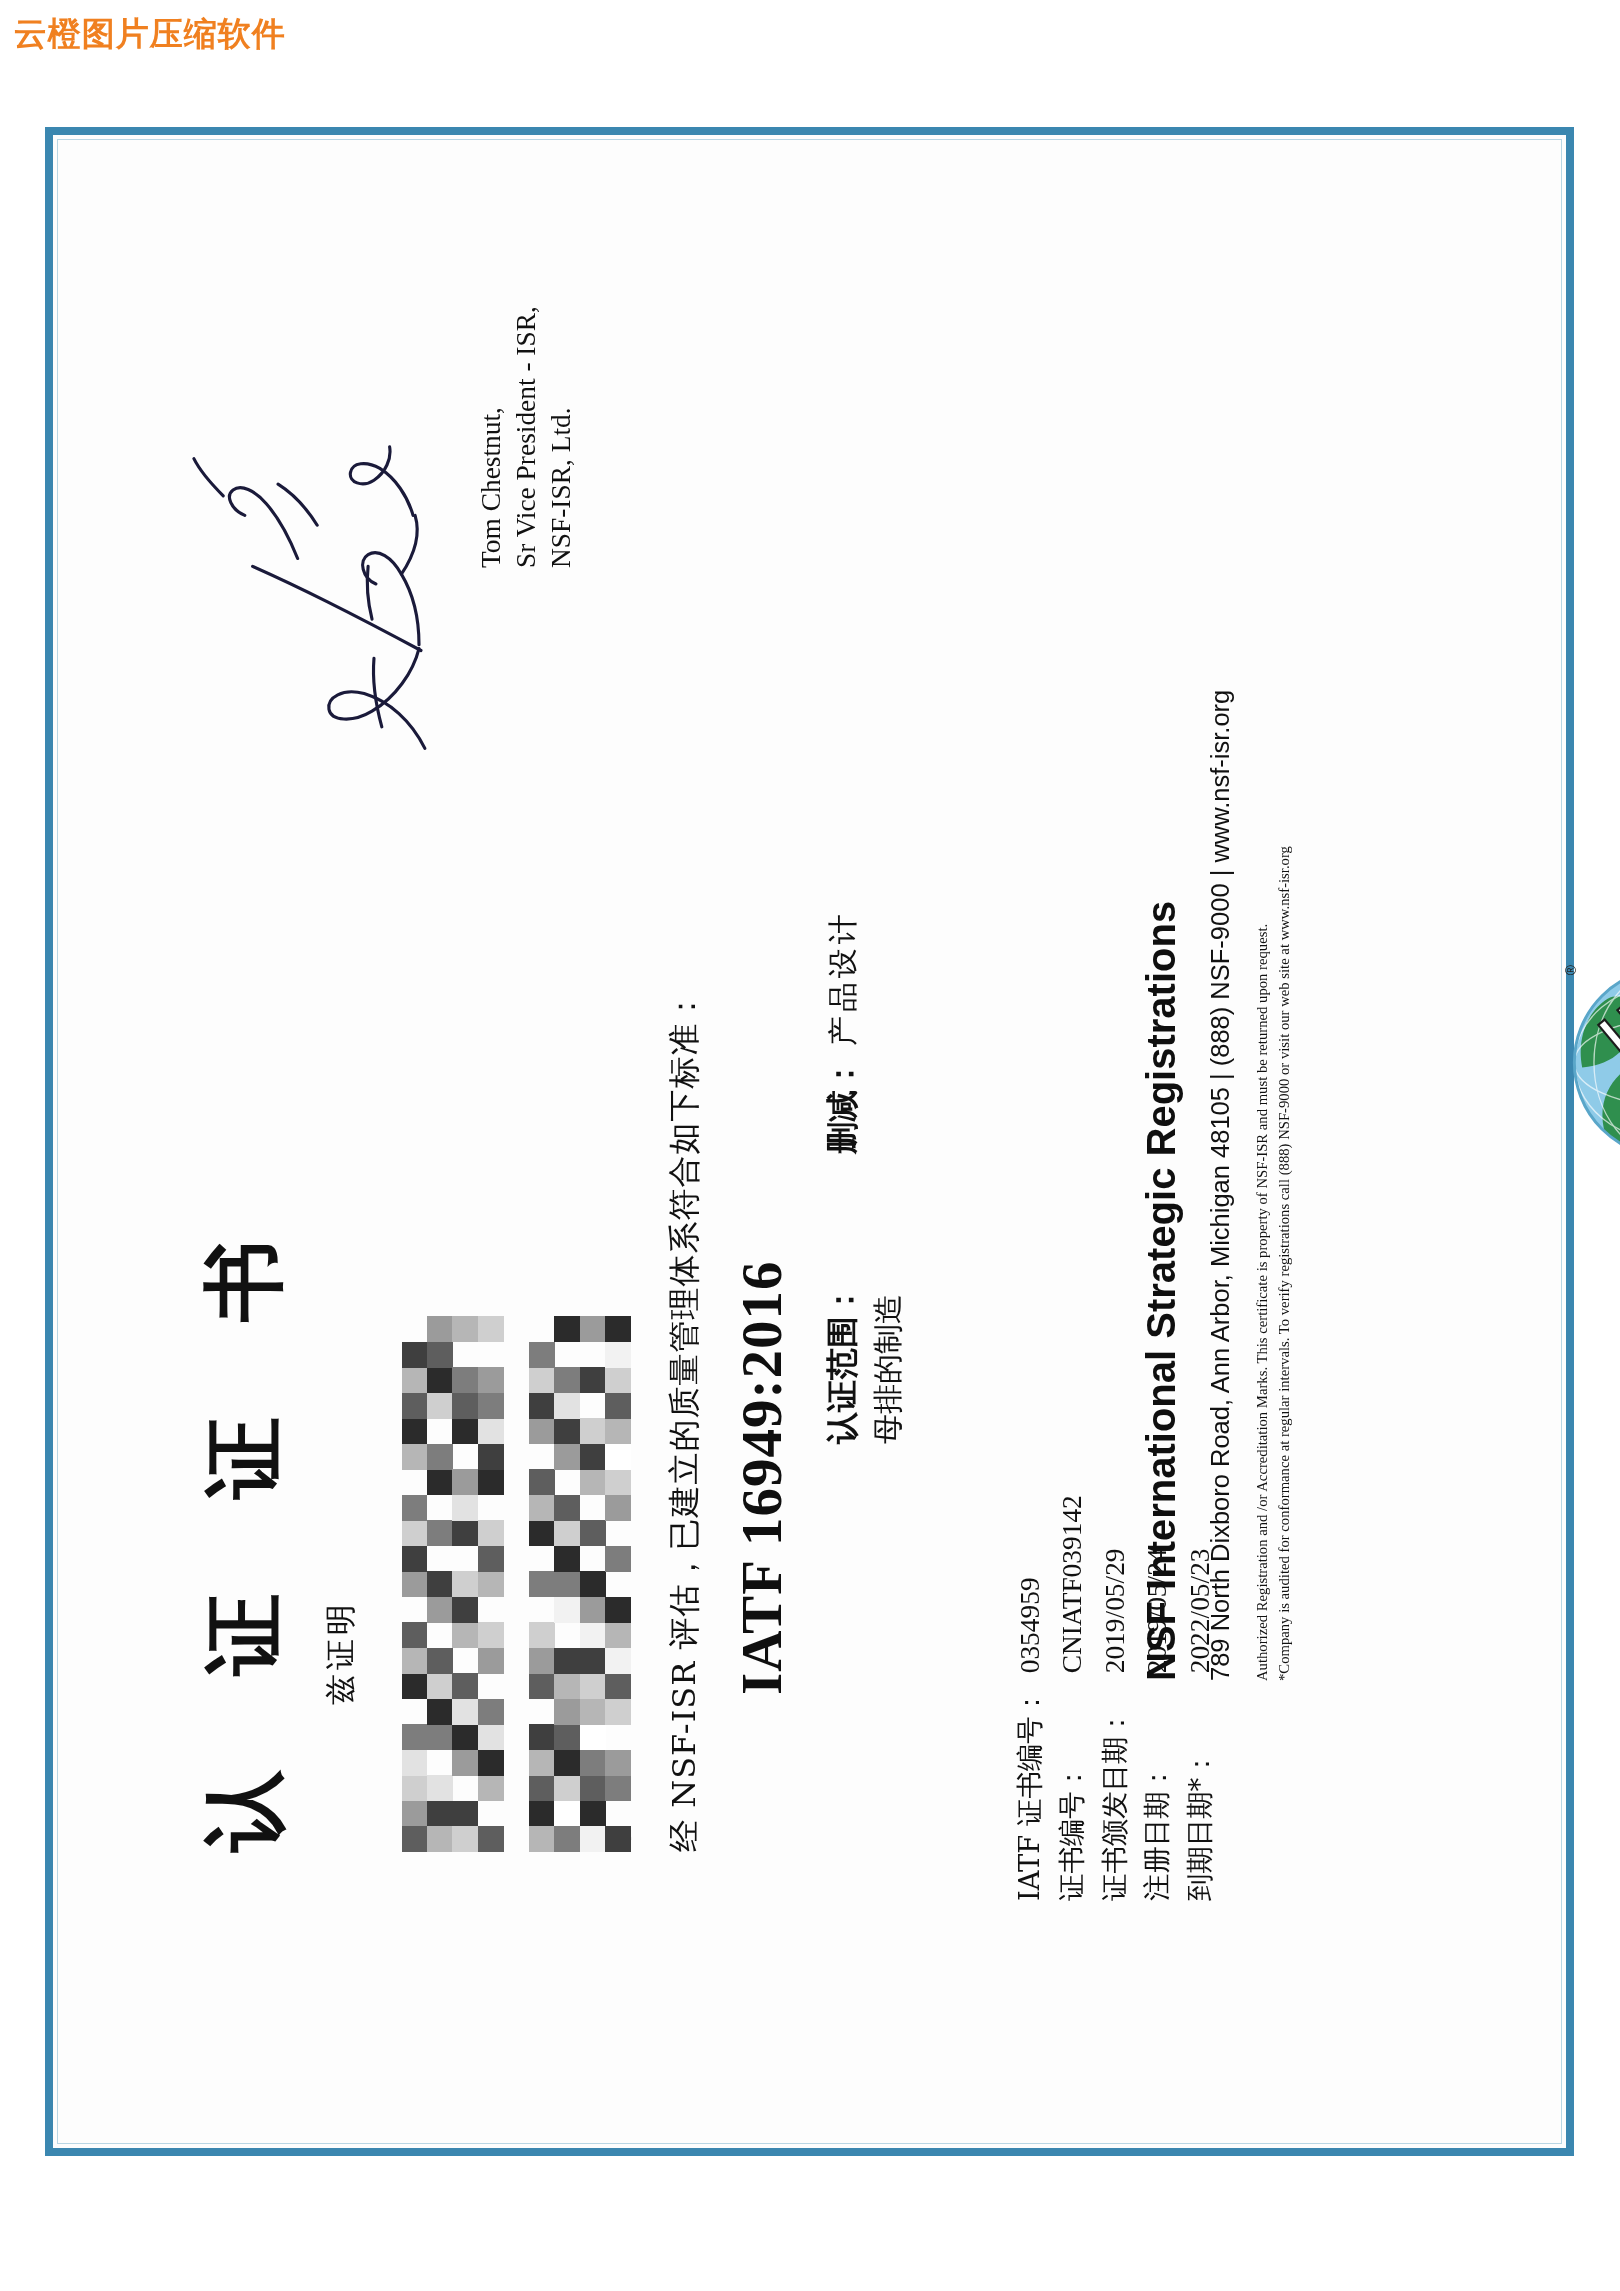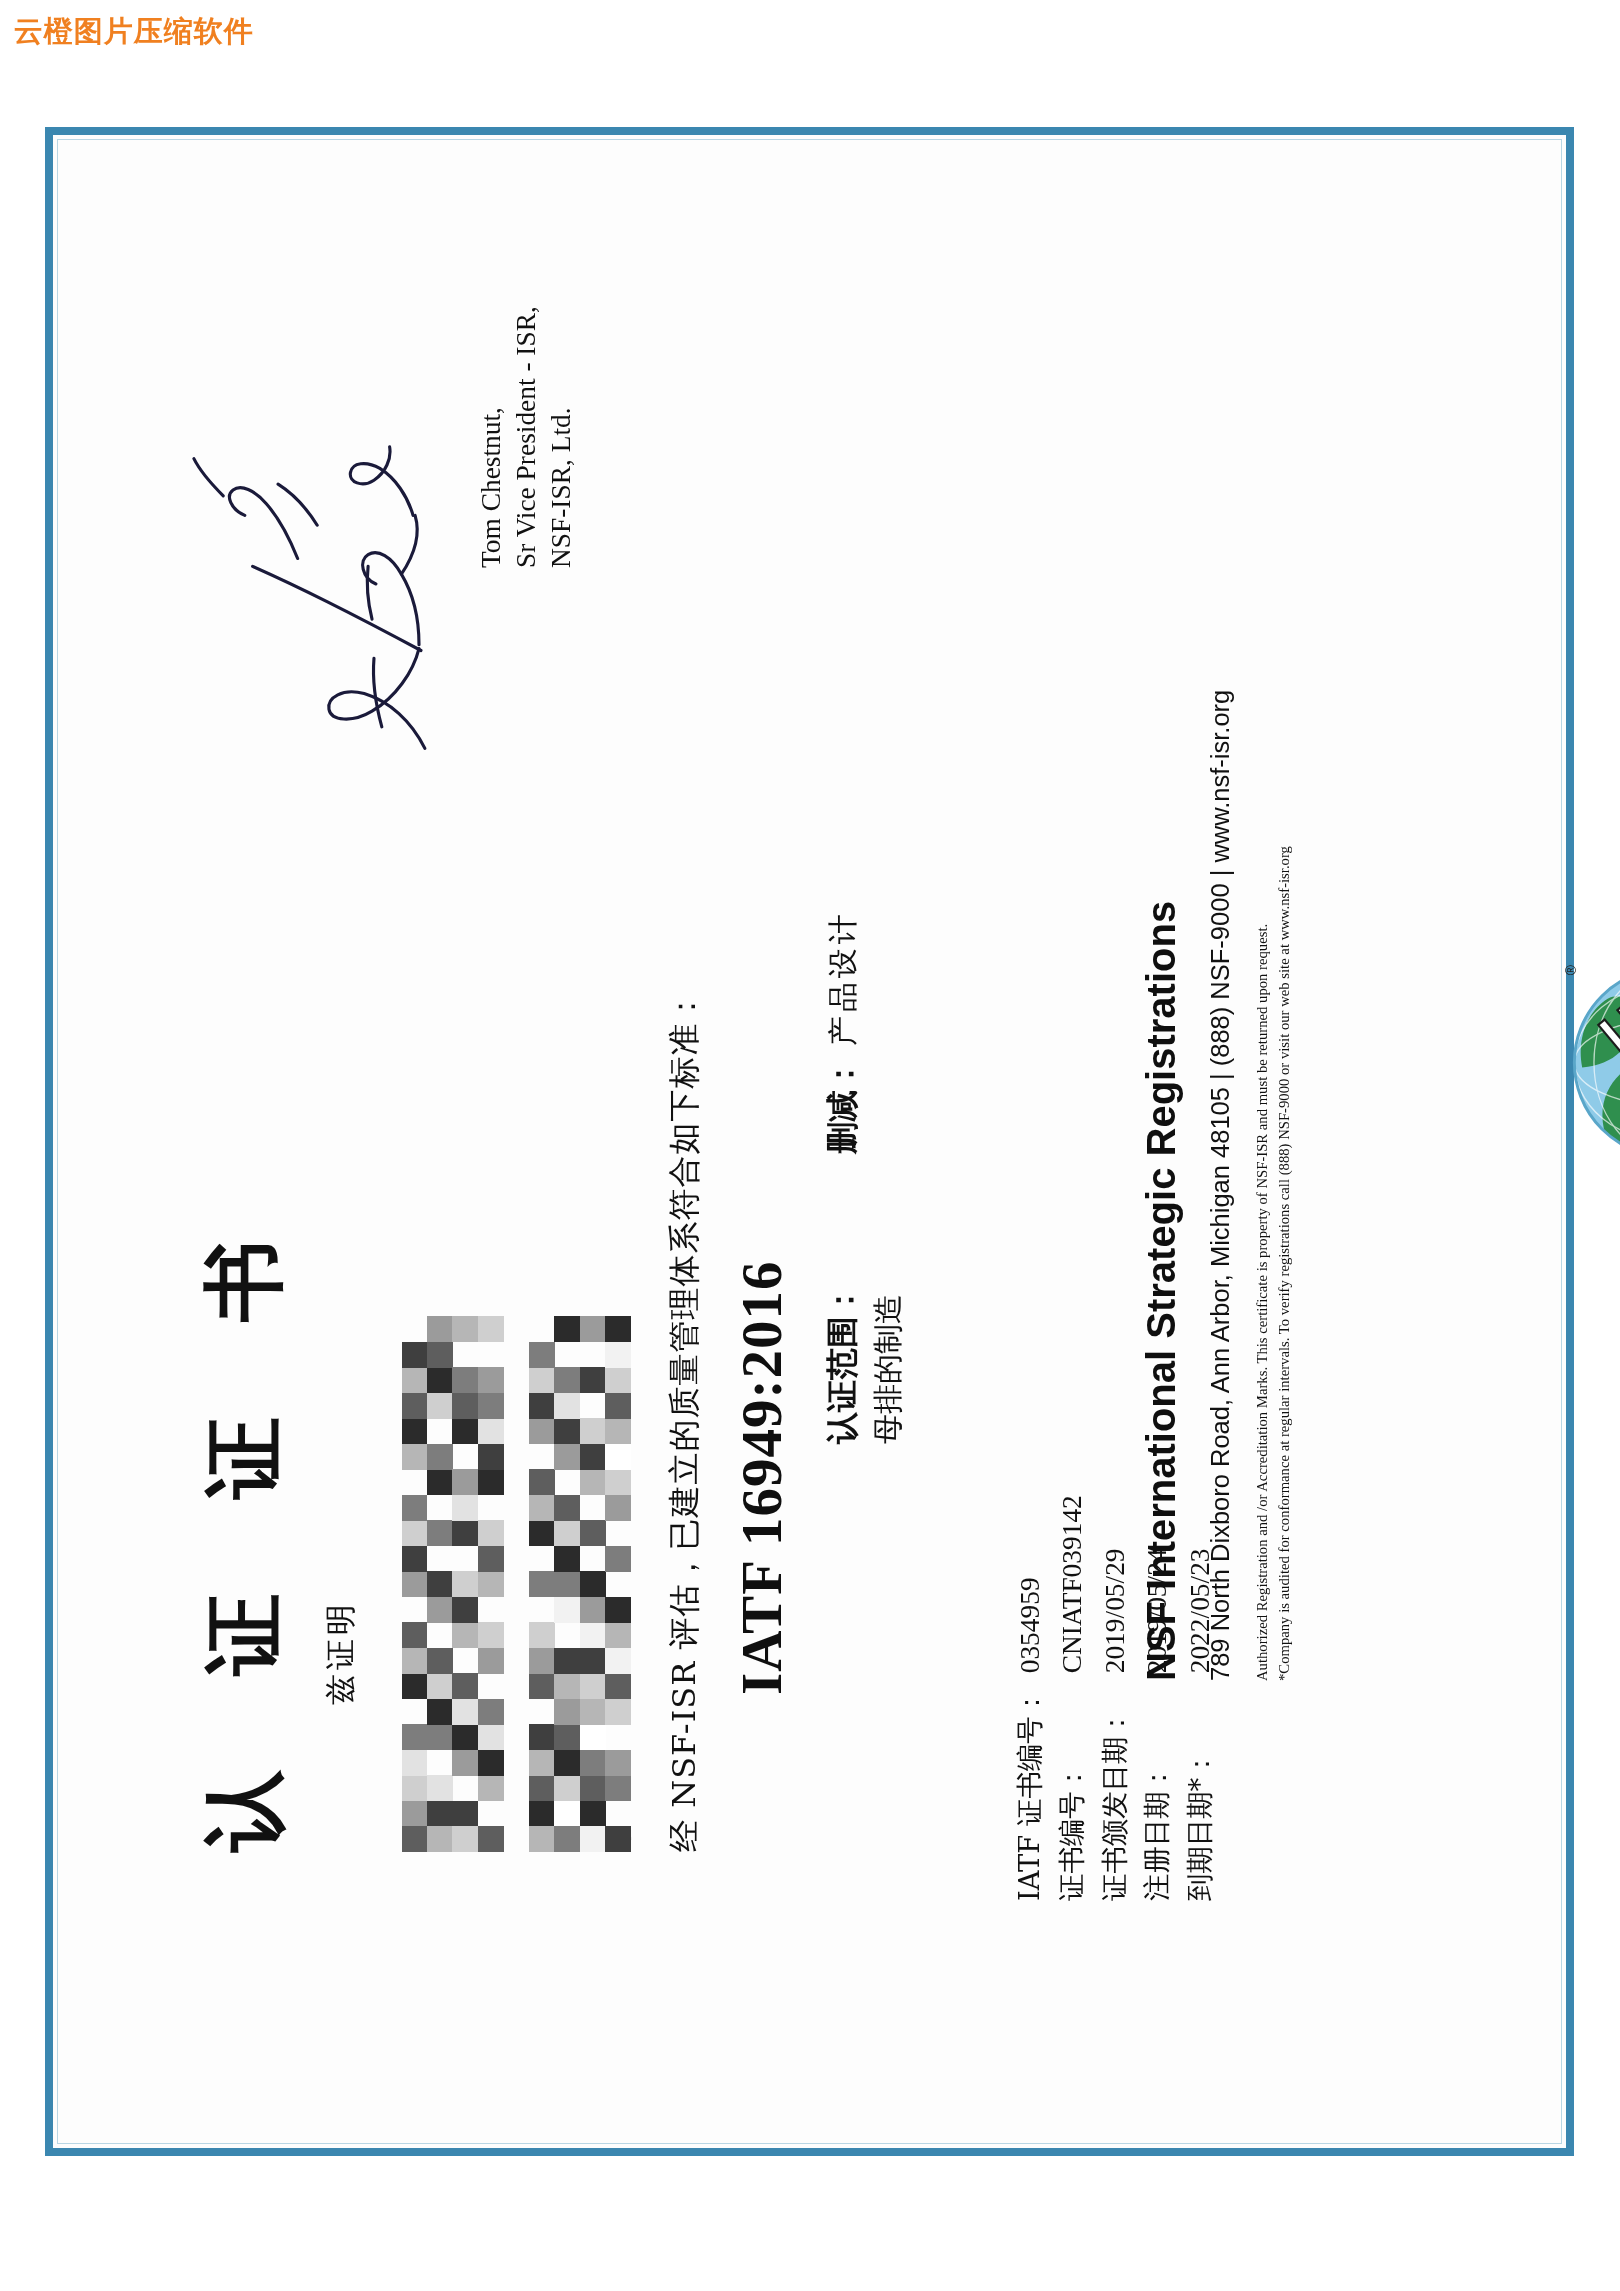--- a/index.html
+++ b/index.html
@@ -14,21 +14,21 @@
     font-family: "Liberation Serif", serif;
     overflow: hidden;
   }
 
   
   #watermark {
     position: absolute;
     left: 13.7px;
     top: 11.8px;
     font-family: "Liberation Sans", sans-serif;
-    font-size: 29px;
+    font-size: 33px;
     font-weight: bold;
     color: #f08020;
     letter-spacing: 1px;
     white-space: nowrap;
   }
 
   
   #cert-frame {
     position: absolute;
     left: 45px;

